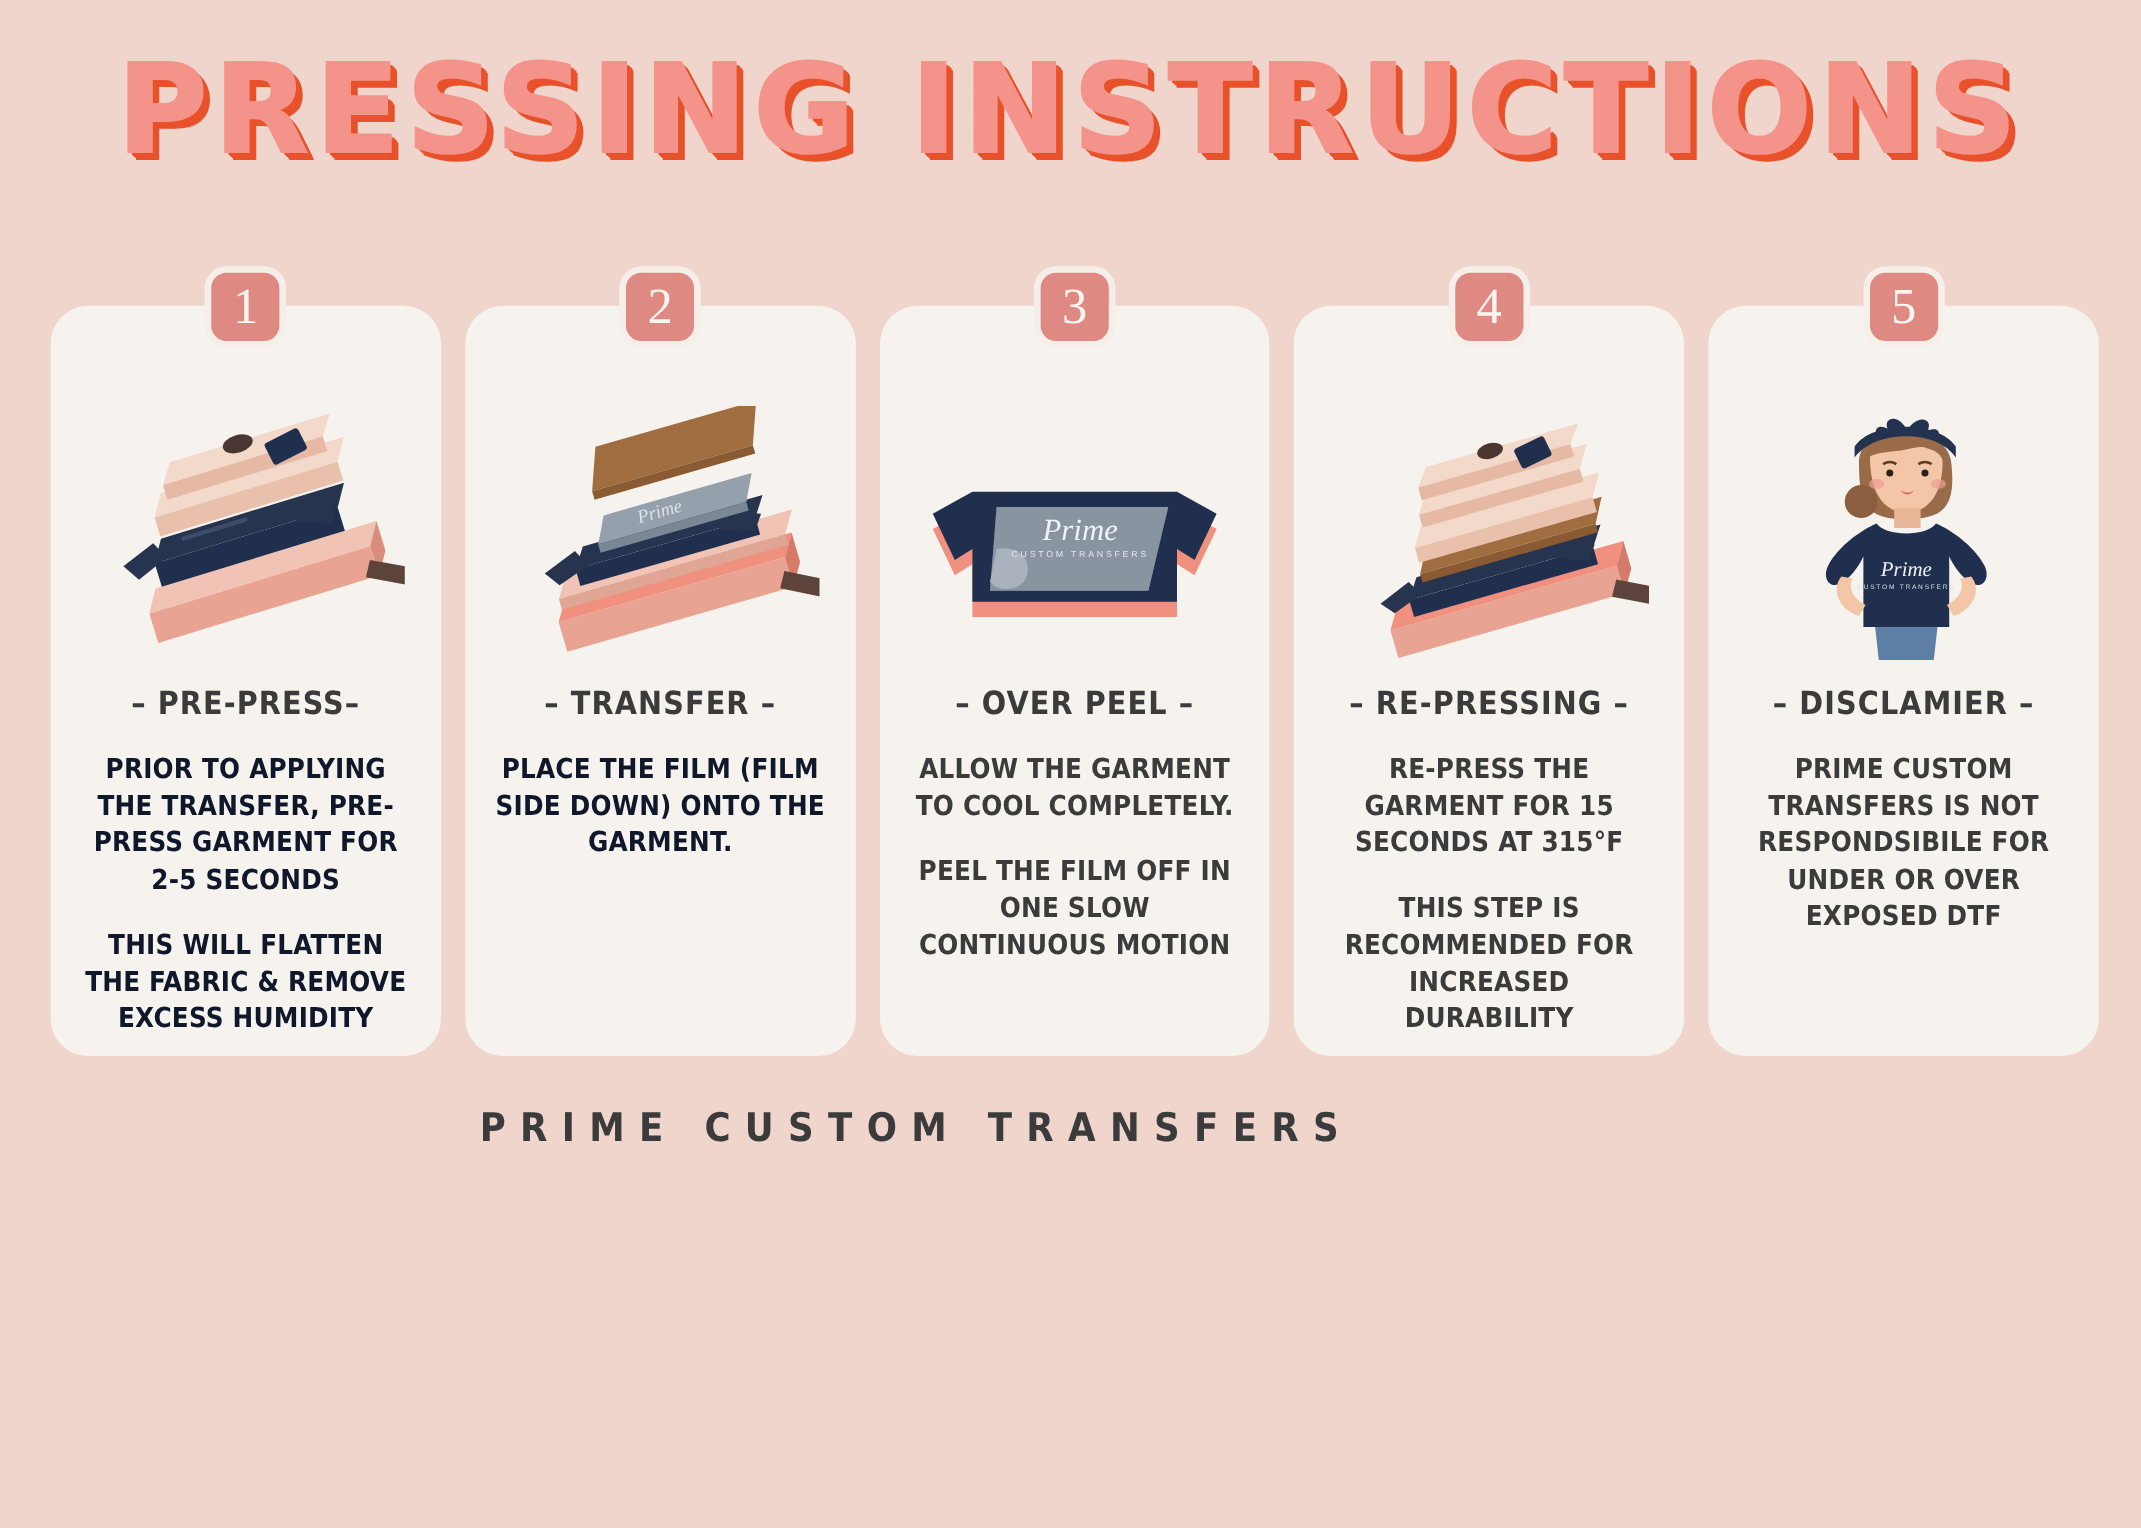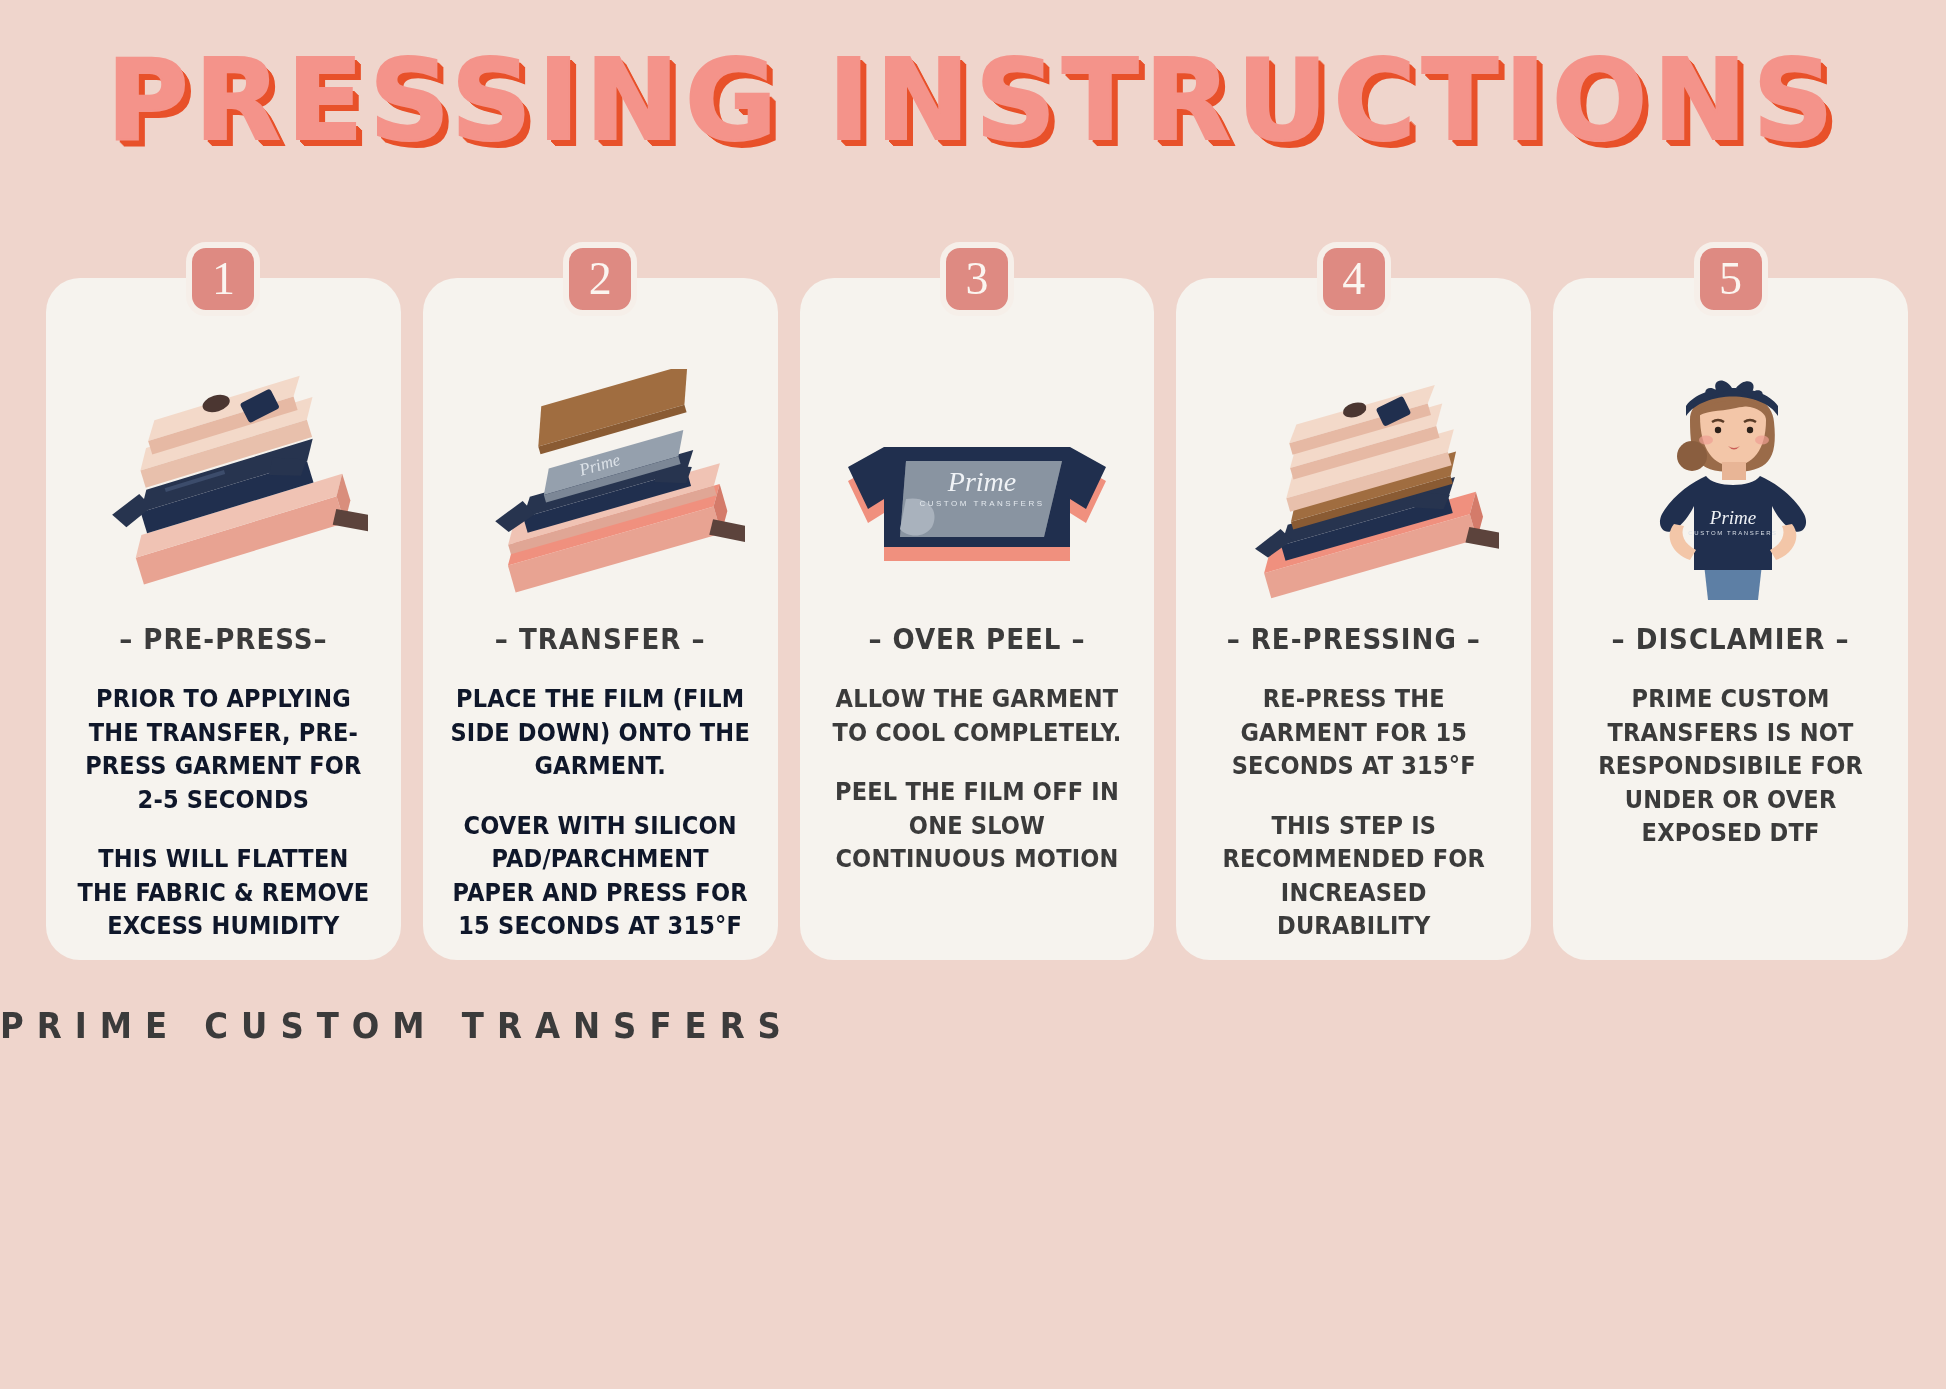--- a/index.html
+++ b/index.html
@@ -54,21 +54,21 @@
     font-family:"DejaVu Sans Condensed","Liberation Sans Narrow","Liberation Sans",sans-serif;
     font-weight:bold;font-size:25px;line-height:1.34;letter-spacing:.2px;
     color:#0f172a;
   }
   .body p{margin:0 0 26px 0;}
   .body p:last-child{margin-bottom:0;}
   .card.grey .body, .card.grey .step-title{color:#3B3B3B;}
 
   
   .footer{
-    position:absolute;left:0;top:1005px;width:1666px;
+    position:absolute;left:0;top:1005px;width:1666px;text-align:center;
     font-family:"DejaVu Sans Condensed","Liberation Sans Narrow","Liberation Sans",sans-serif;
     font-weight:bold;font-size:36px;letter-spacing:13px;color:#3B3B3B;
   }
 </style>
 </head>
 <body>
 
 <div class="page">
 
   <div class="title-wrap">
@@ -128,21 +128,20 @@
             <path d="M96 62 L248 62 L262 24 L110 24 Z" fill="#A06D40"></path>
             <path d="M96 62 L248 62 L248 70 L96 70 Z" fill="#8A5B33"></path>
             <path d="M244 180 L294 206 L286 220 L236 194 Z" fill="#5C433C"></path>
             <path d="M286 204 C310 204 318 234 294 238 C276 240 270 218 286 204 Z" fill="#4B3631"></path>
           </g>
         </svg>
       </div>
       <div class="step-title">– TRANSFER –</div>
       <div class="body">
         <p>PLACE THE FILM (FILM SIDE DOWN) ONTO THE GARMENT.</p>
-        <p>COVER WITH SILICON PAD/PARCHMENT PAPER AND PRESS FOR 15 SECONDS AT 315°F</p>
       </div>
     </div>
 
     <div class="card grey">
       <div class="badge">3</div>
       <div class="art">
         <svg width="290" height="230" viewBox="0 0 290 230">
           <path d="M16 98 L52 78 L238 78 L274 98 L254 140 L238 130 L238 178 L52 178 L52 130 L36 140 Z" fill="#F0907E" transform="translate(0,14)"></path>
           <path d="M16 98 L52 78 L238 78 L274 98 L254 140 L238 130 L238 178 L52 178 L52 130 L36 140 Z" fill="#202F4E"></path>
           <path d="M74 92 L230 92 L212 168 L68 168 Z" fill="#7C8796"></path>

